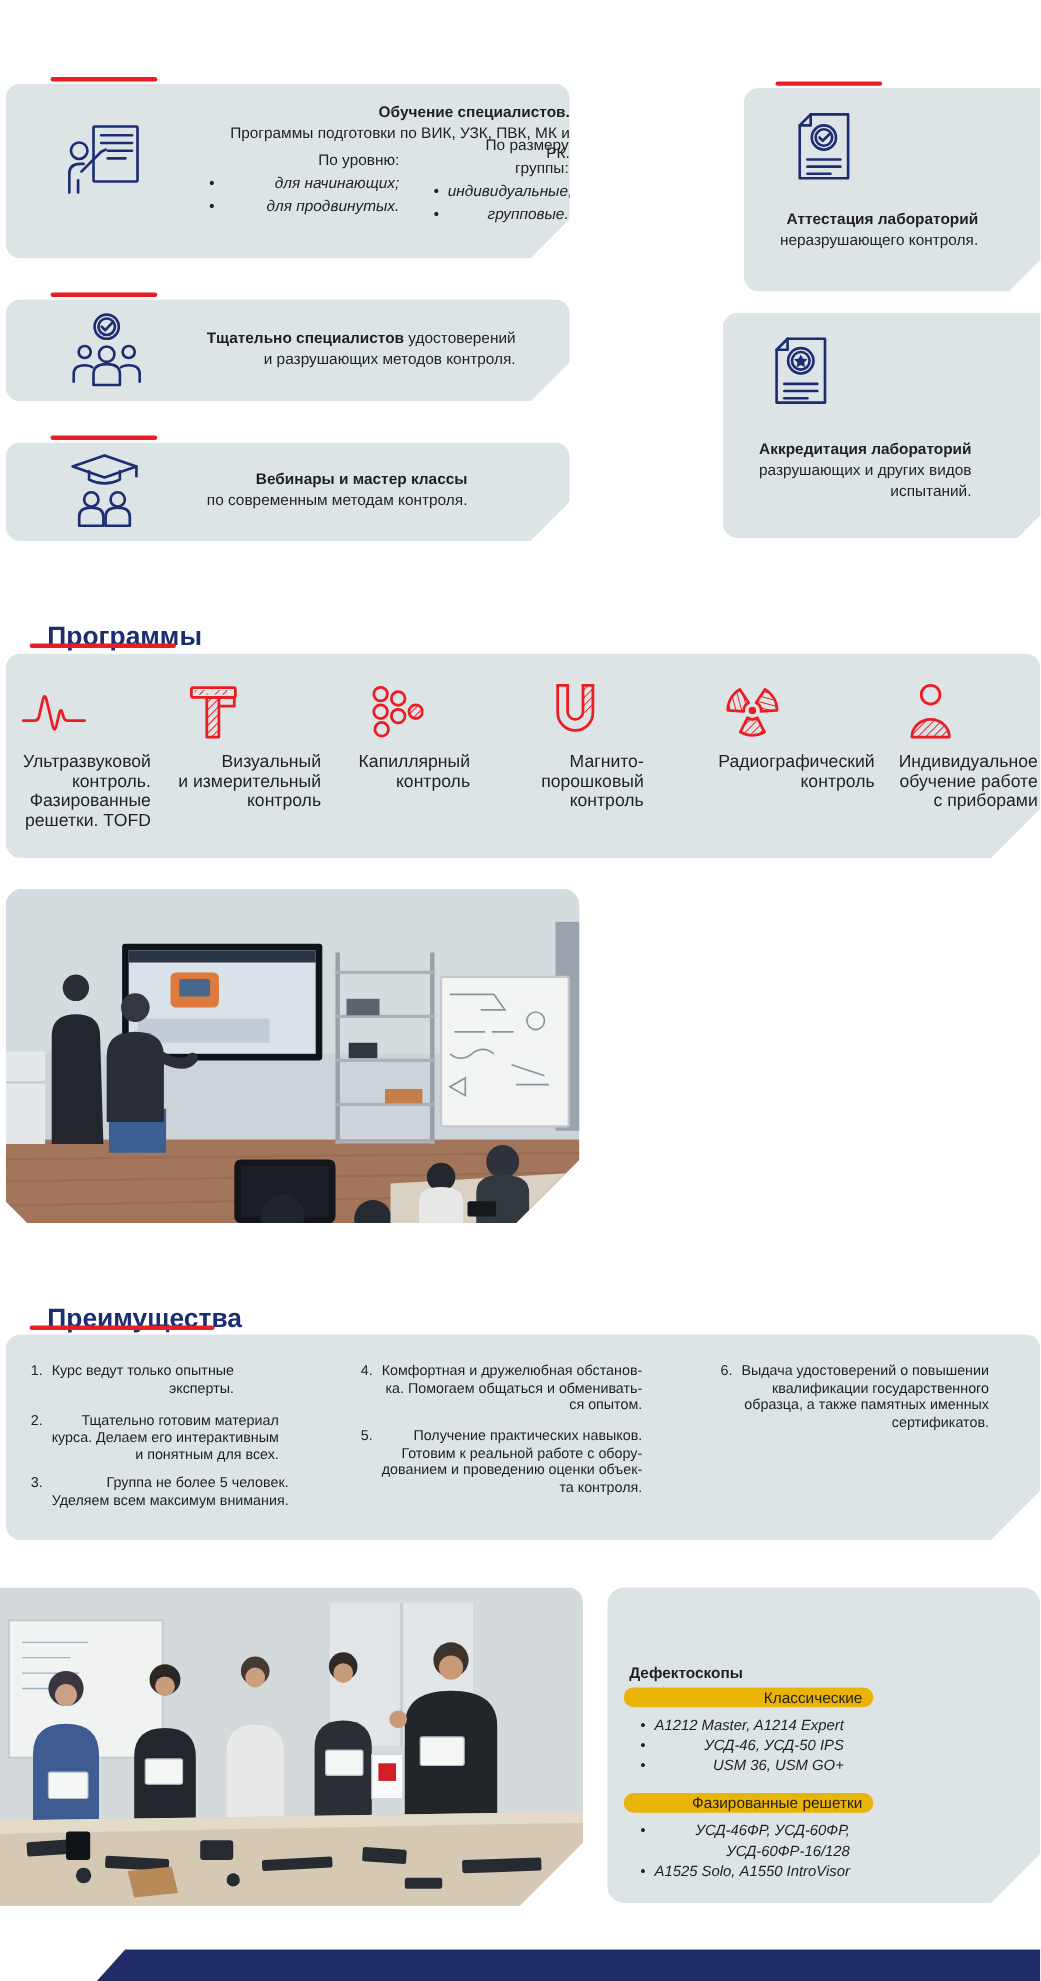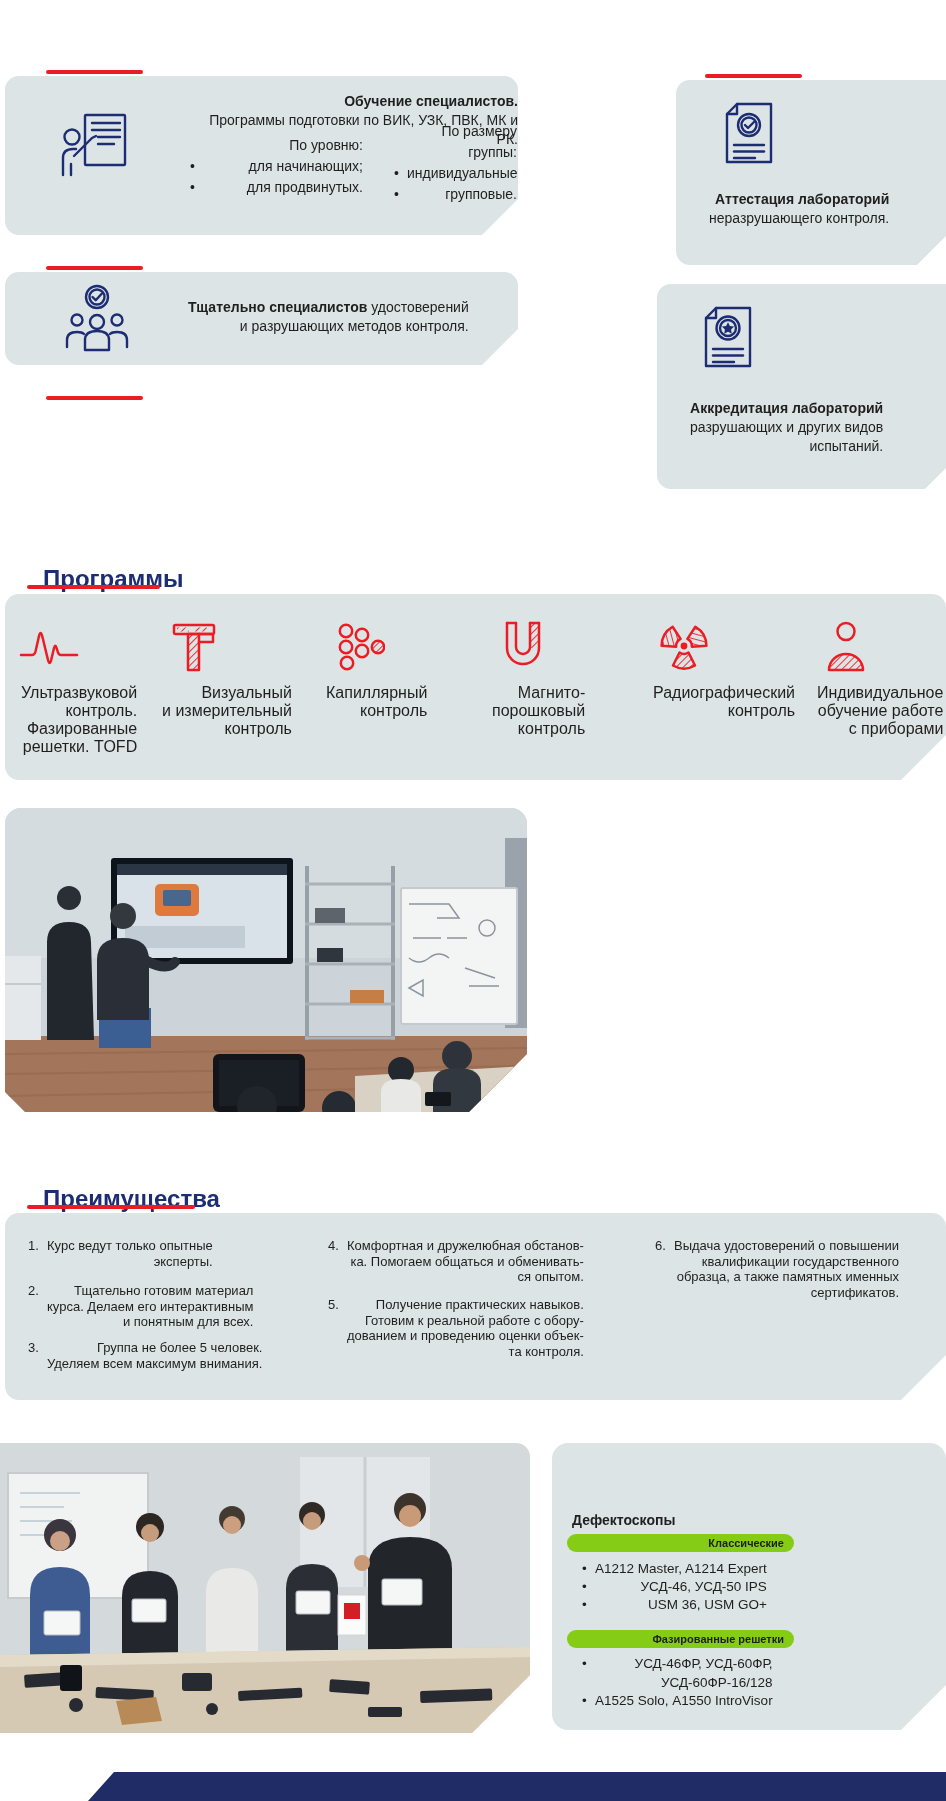--- a/index.html
+++ b/index.html
@@ -8,29 +8,29 @@
   .abs{position:absolute;}
   .card{position:absolute;background:#dde4e5;border-radius:14px;text-align:right;}
   .cut36{clip-path:polygon(0 0,100% 0,100% calc(100% - 36px),calc(100% - 36px) 100%,0 100%);}
   .cut45{clip-path:polygon(0 0,100% 0,100% calc(100% - 45px),calc(100% - 45px) 100%,0 100%);}
   .cut48{clip-path:polygon(0 0,100% 0,100% calc(100% - 48px),calc(100% - 48px) 100%,0 100%);}
   .accent{position:absolute;width:97px;height:4px;background:#ec1c24;border-radius:2px;}
   .t14{font-size:14px;line-height:19px;}
   .lines{white-space:pre-line;}
   .icn{position:absolute;}
   .icn svg{display:block;}
-  .bli{position:relative;padding-left:15px;}
+  .bli{position:relative;padding-left:15px;font-style:italic;}
   .bli::before{content:"\2022";position:absolute;left:2px;top:0;}
   .sec{position:absolute;margin:16px;font-size:24px;line-height:26px;font-weight:bold;color:#1d2d74;}
   .rule{position:absolute;height:4px;background:#ec1c24;border-radius:2px;}
   .adv{position:absolute;font-size:13px;line-height:15.5px;}
   .adv .num{position:absolute;left:0;top:0;}
   .adv .txt{margin-left:19px;}
-  .pill{position:absolute;background:#84cc16;border-radius:9px;height:18px;line-height:18px;
-        font-size:11px;font-weight:bold;padding:0 10px;}
+  .pill{position:absolute;background:#eab308;border-radius:9px;height:18px;line-height:18px;
+        font-size:14px;font-weight:normal;padding:0 10px;}
   .photo{position:absolute;overflow:hidden;}
   .footer-bar{position:absolute;left:88px;top:1772px;width:858px;height:29px;background:#1f2c66;
         clip-path:polygon(26px 0,100% 0,100% 100%,0 100%);}
   .navy-stroke{stroke:#1d2d74;fill:none;stroke-width:2.4;stroke-linecap:round;stroke-linejoin:round;}
   .red-stroke{stroke:#ec1c24;fill:none;stroke-width:2.5;stroke-linecap:round;stroke-linejoin:round;}
 </style>
 </head>
 <body>
 
 <div class="page">
@@ -90,20 +90,37 @@
       </svg>
     </span>
     <div class="abs t14" style="left:183px;top:26px">
       <strong>Тщательно специалистов</strong>
       <span>удостоверений</span><br>
       <span>и разрушающих методов контроля.</span>
     </div>
   </section>
 
   <div class="accent" style="left:46px;top:396px"></div>
+  <section class="card cut36" style="left:5px;top:402px;width:513px;height:90px">
+    <span class="icn" style="left:55px;top:8px">
+      <svg width="70" height="70" viewBox="0 0 70 70" class="navy-stroke">
+        <path d="M35,4 L64,14 35,24 6,14 Z"></path>
+        <path d="M21,18.5 v7.5 q14,7 28,0 v-7.5"></path>
+        <line x1="64" y1="14" x2="64" y2="23"></line>
+        <circle cx="23" cy="44" r="6.5"></circle>
+        <path d="M12,68 v-8.5 q0-8 11-8 q11,0 11,8 v8.5 z"></path>
+        <circle cx="47" cy="44" r="6.5"></circle>
+        <path d="M36,68 v-8.5 q0-8 11-8 q11,0 11,8 v8.5 z"></path>
+      </svg>
+    </span>
+    <div class="abs t14" style="left:183px;top:24px">
+      <strong>Вебинары и мастер классы</strong><br>
+      <span>по современным методам контроля.</span>
+    </div>
+  </section>
 
   <div class="accent" style="left:705px;top:74px"></div>
   <section class="card cut48" style="left:676px;top:80px;width:289px;height:185px">
     <span class="icn" style="left:48px;top:22px">
       <svg width="50" height="62" viewBox="0 0 50 62" class="navy-stroke">
         <path d="M13,2 H47 V60 H3 V12 Z"></path>
         <path d="M13,2 V12 H3"></path>
         <circle cx="25" cy="23" r="11"></circle>
           <circle cx="25" cy="23" r="7.5"></circle>
         <path d="M21,23 l3,3 6,-6"></path>

